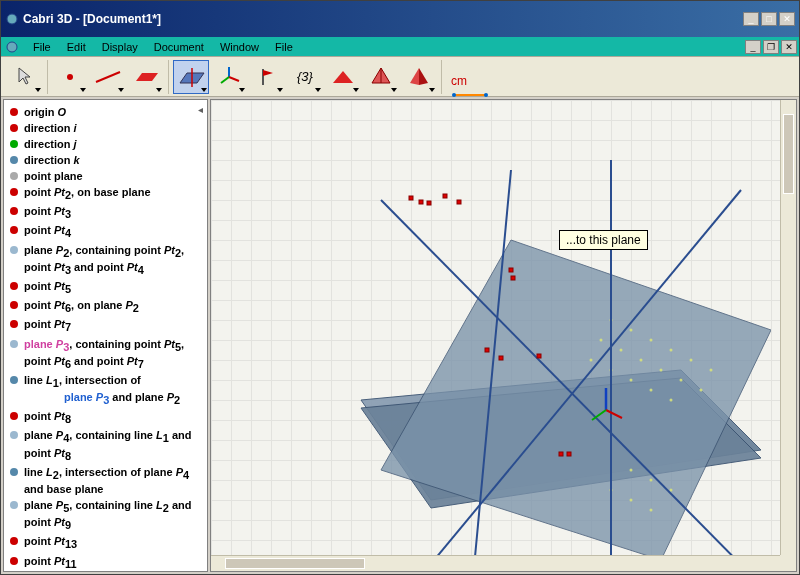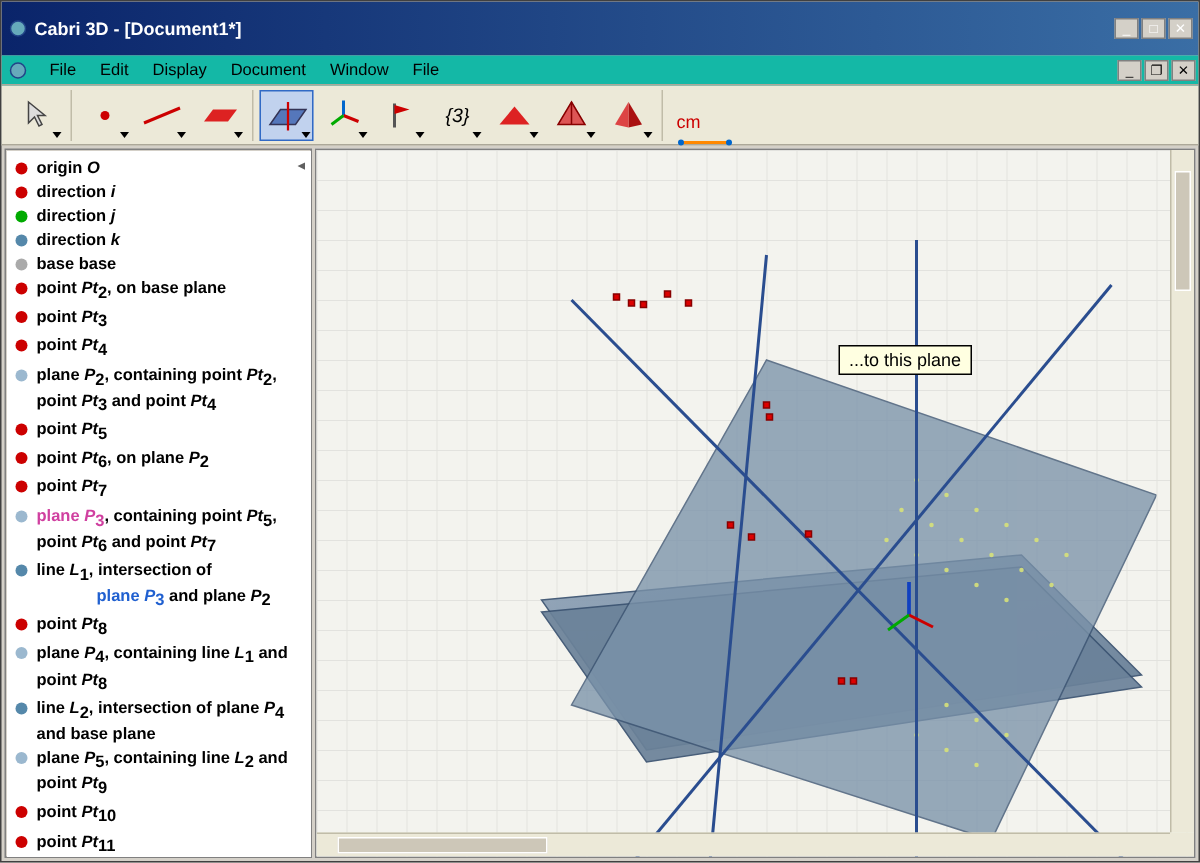--- a/index.html
+++ b/index.html
@@ -198,21 +198,21 @@
         <div class="obj-item">
           <span class="bullet b-green"></span>
           <span class="txt">direction <i>j</i></span>
         </div>
         <div class="obj-item">
           <span class="bullet b-blue"></span>
           <span class="txt">direction <i>k</i></span>
         </div>
         <div class="obj-item">
           <span class="bullet b-gray"></span>
-          <span class="txt">base base</span>
+          <span class="txt">point plane</span>
         </div>
         <div class="obj-item">
           <span class="bullet b-red"></span>
           <span class="txt">point <i>Pt</i><sub>2</sub>, on base plane</span>
         </div>
         <div class="obj-item">
           <span class="bullet b-red"></span>
           <span class="txt">point <i>Pt</i><sub>3</sub></span>
         </div>
         <div class="obj-item">
@@ -254,21 +254,21 @@
         <div class="obj-item">
           <span class="bullet b-blue"></span>
           <span class="txt">line <i>L</i><sub>2</sub>, intersection of plane <i>P</i><sub>4</sub> and base plane</span>
         </div>
         <div class="obj-item">
           <span class="bullet b-ltblue"></span>
           <span class="txt">plane <i>P</i><sub>5</sub>, containing line <i>L</i><sub>2</sub> and point <i>Pt</i><sub>9</sub></span>
         </div>
         <div class="obj-item">
           <span class="bullet b-red"></span>
-          <span class="txt">point <i>Pt</i><sub>10</sub></span>
+          <span class="txt">point <i>Pt</i><sub>13</sub></span>
         </div>
         <div class="obj-item">
           <span class="bullet b-red"></span>
           <span class="txt">point <i>Pt</i><sub>11</sub></span>
         </div>
       </div>
   </div>
   <div class="viewport">
     <div class="grid3d"></div>
     <svg class="svg3d" width="560" height="510">

